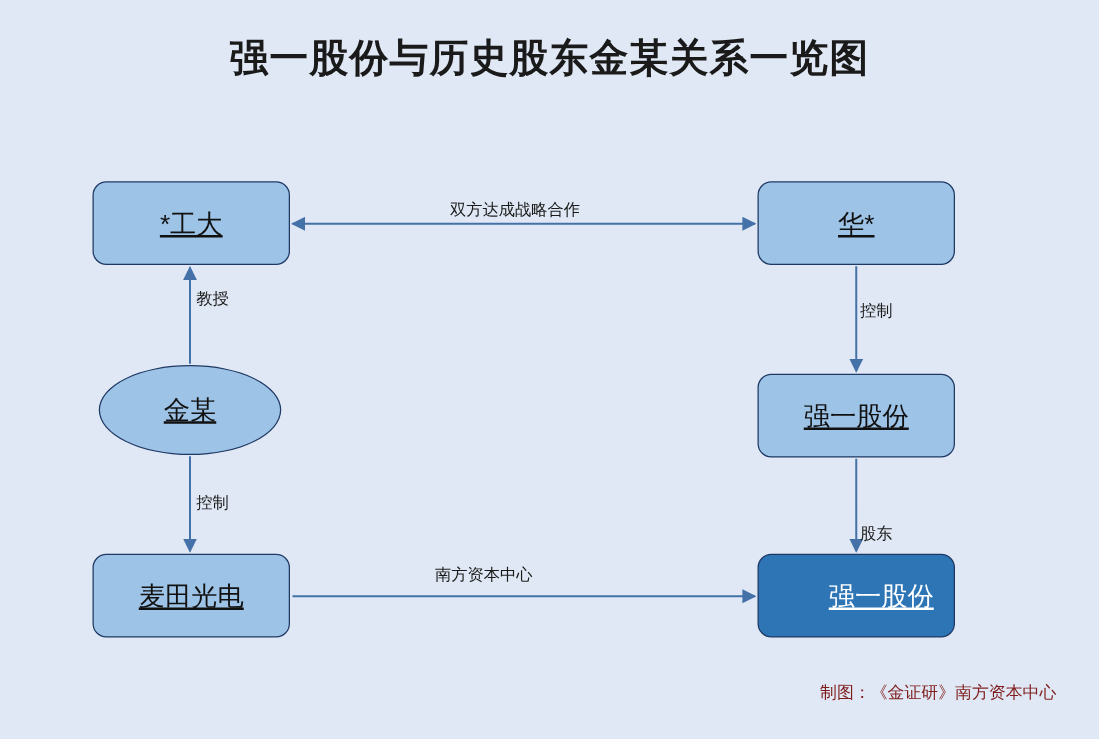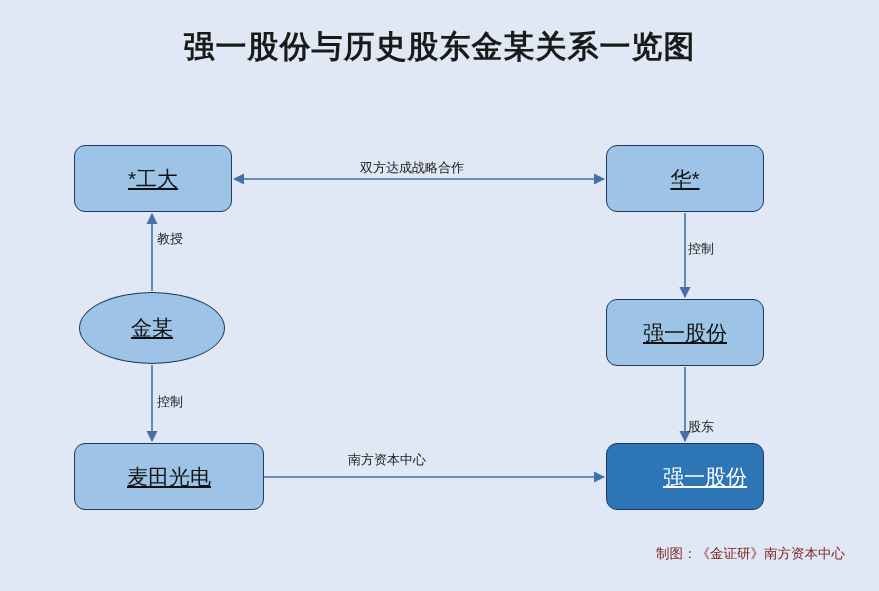--- a/index.html
+++ b/index.html
@@ -67,21 +67,21 @@
     background: #2e75b6;
     border-color: #1f3864;
     color: #ffffff;
   }
 
   
   #node-gongda   { left: 74px;  top: 145px; width: 158px; height: 67px; }
   #node-hua      { left: 606px; top: 145px; width: 158px; height: 67px; }
   #node-jinmou   { left: 79px;  top: 292px; width: 146px; height: 72px; }
   #node-habo     { left: 606px; top: 299px; width: 158px; height: 67px; }
-  #node-maitian  { left: 74px;  top: 443px; width: 190px; height: 67px; }
+  #node-maitian  { left: 74px;  top: 443px; width: 158px; height: 67px; }
   #node-qiangyi  { left: 606px; top: 443px; width: 158px; height: 67px; padding-left: 40px; }
 
   
   .edge-label {
     position: absolute;
     font-size: 13px;
     color: #1a1a1a;
     white-space: nowrap;
     z-index: 4;
   }

